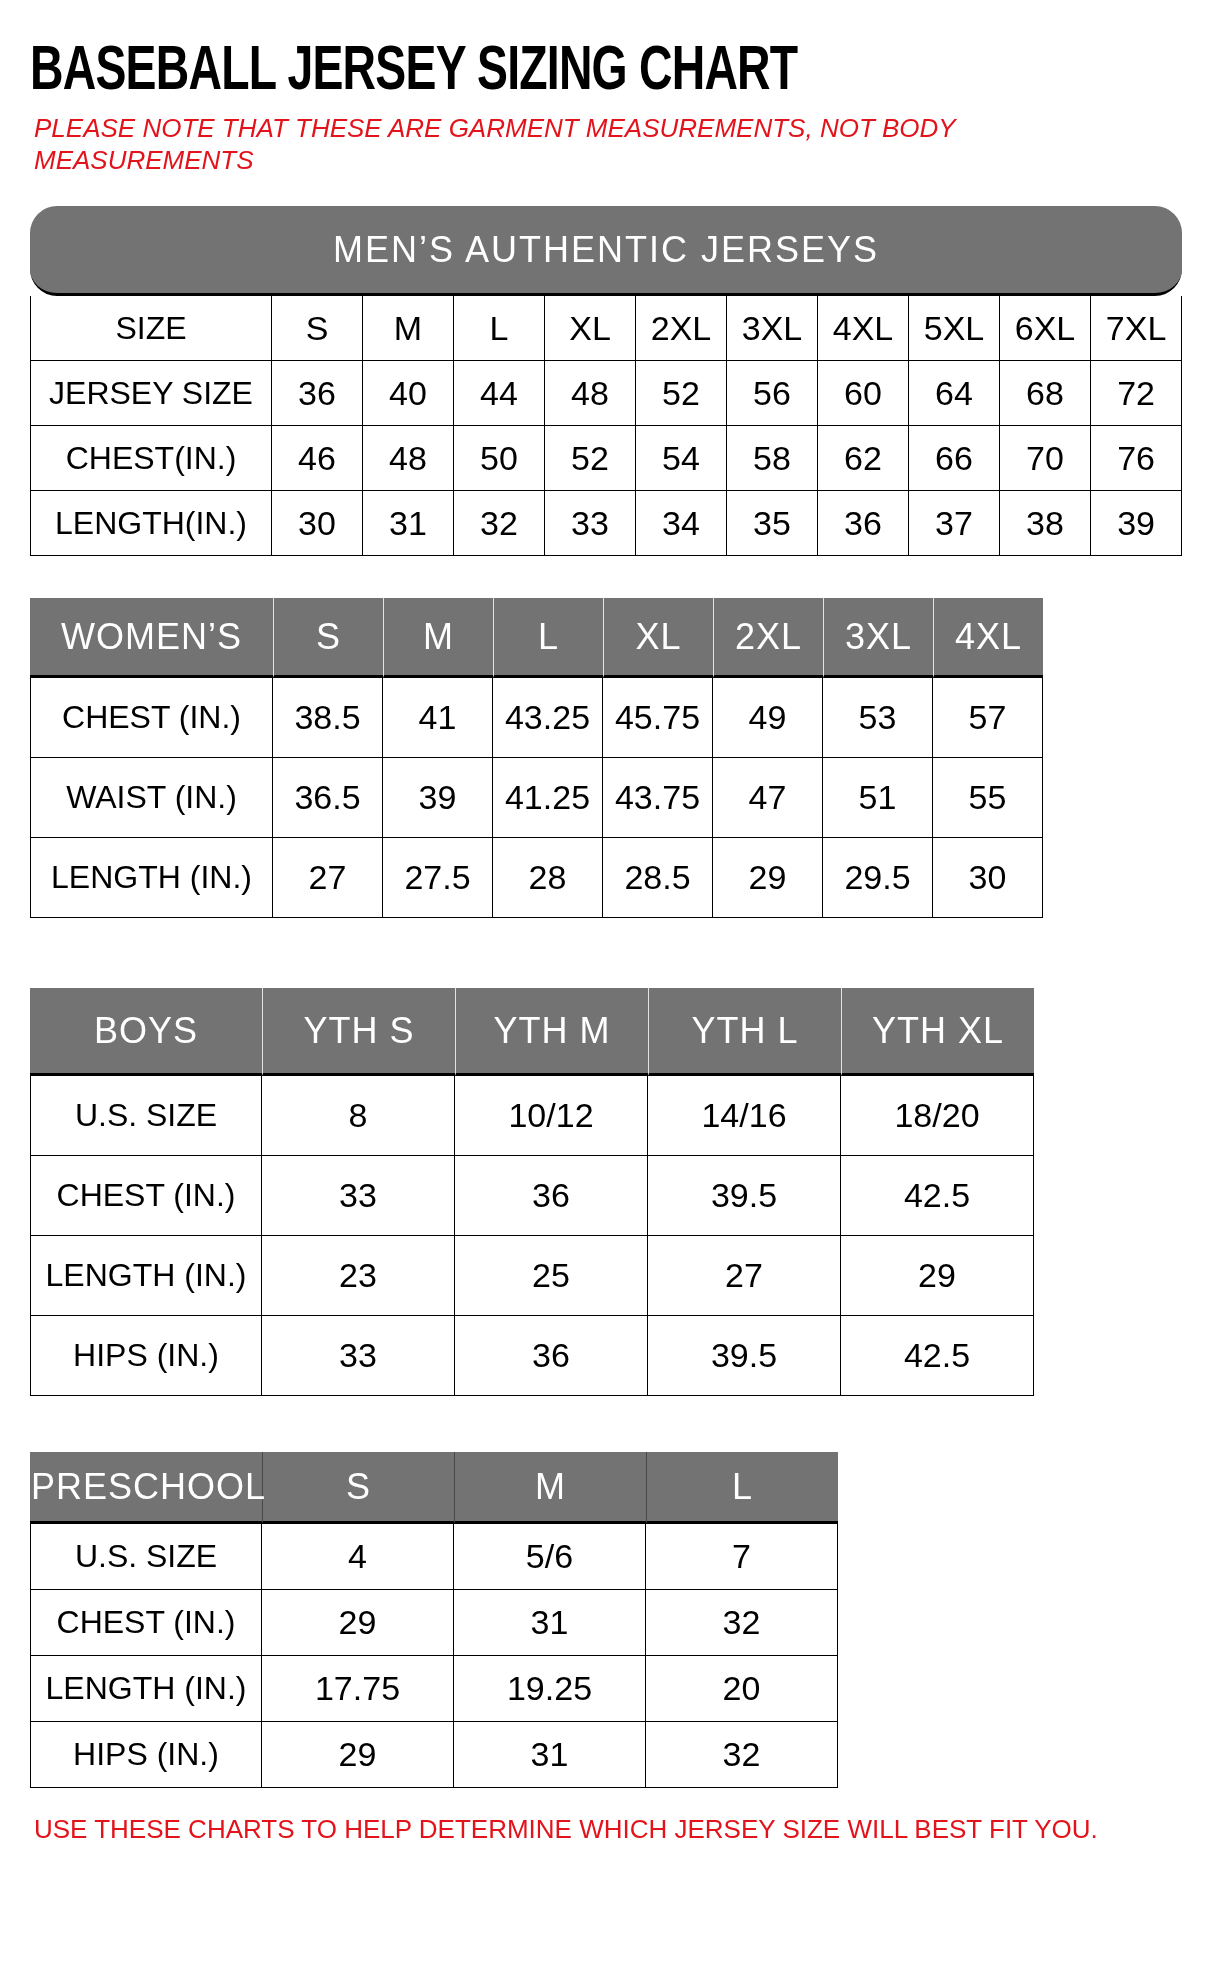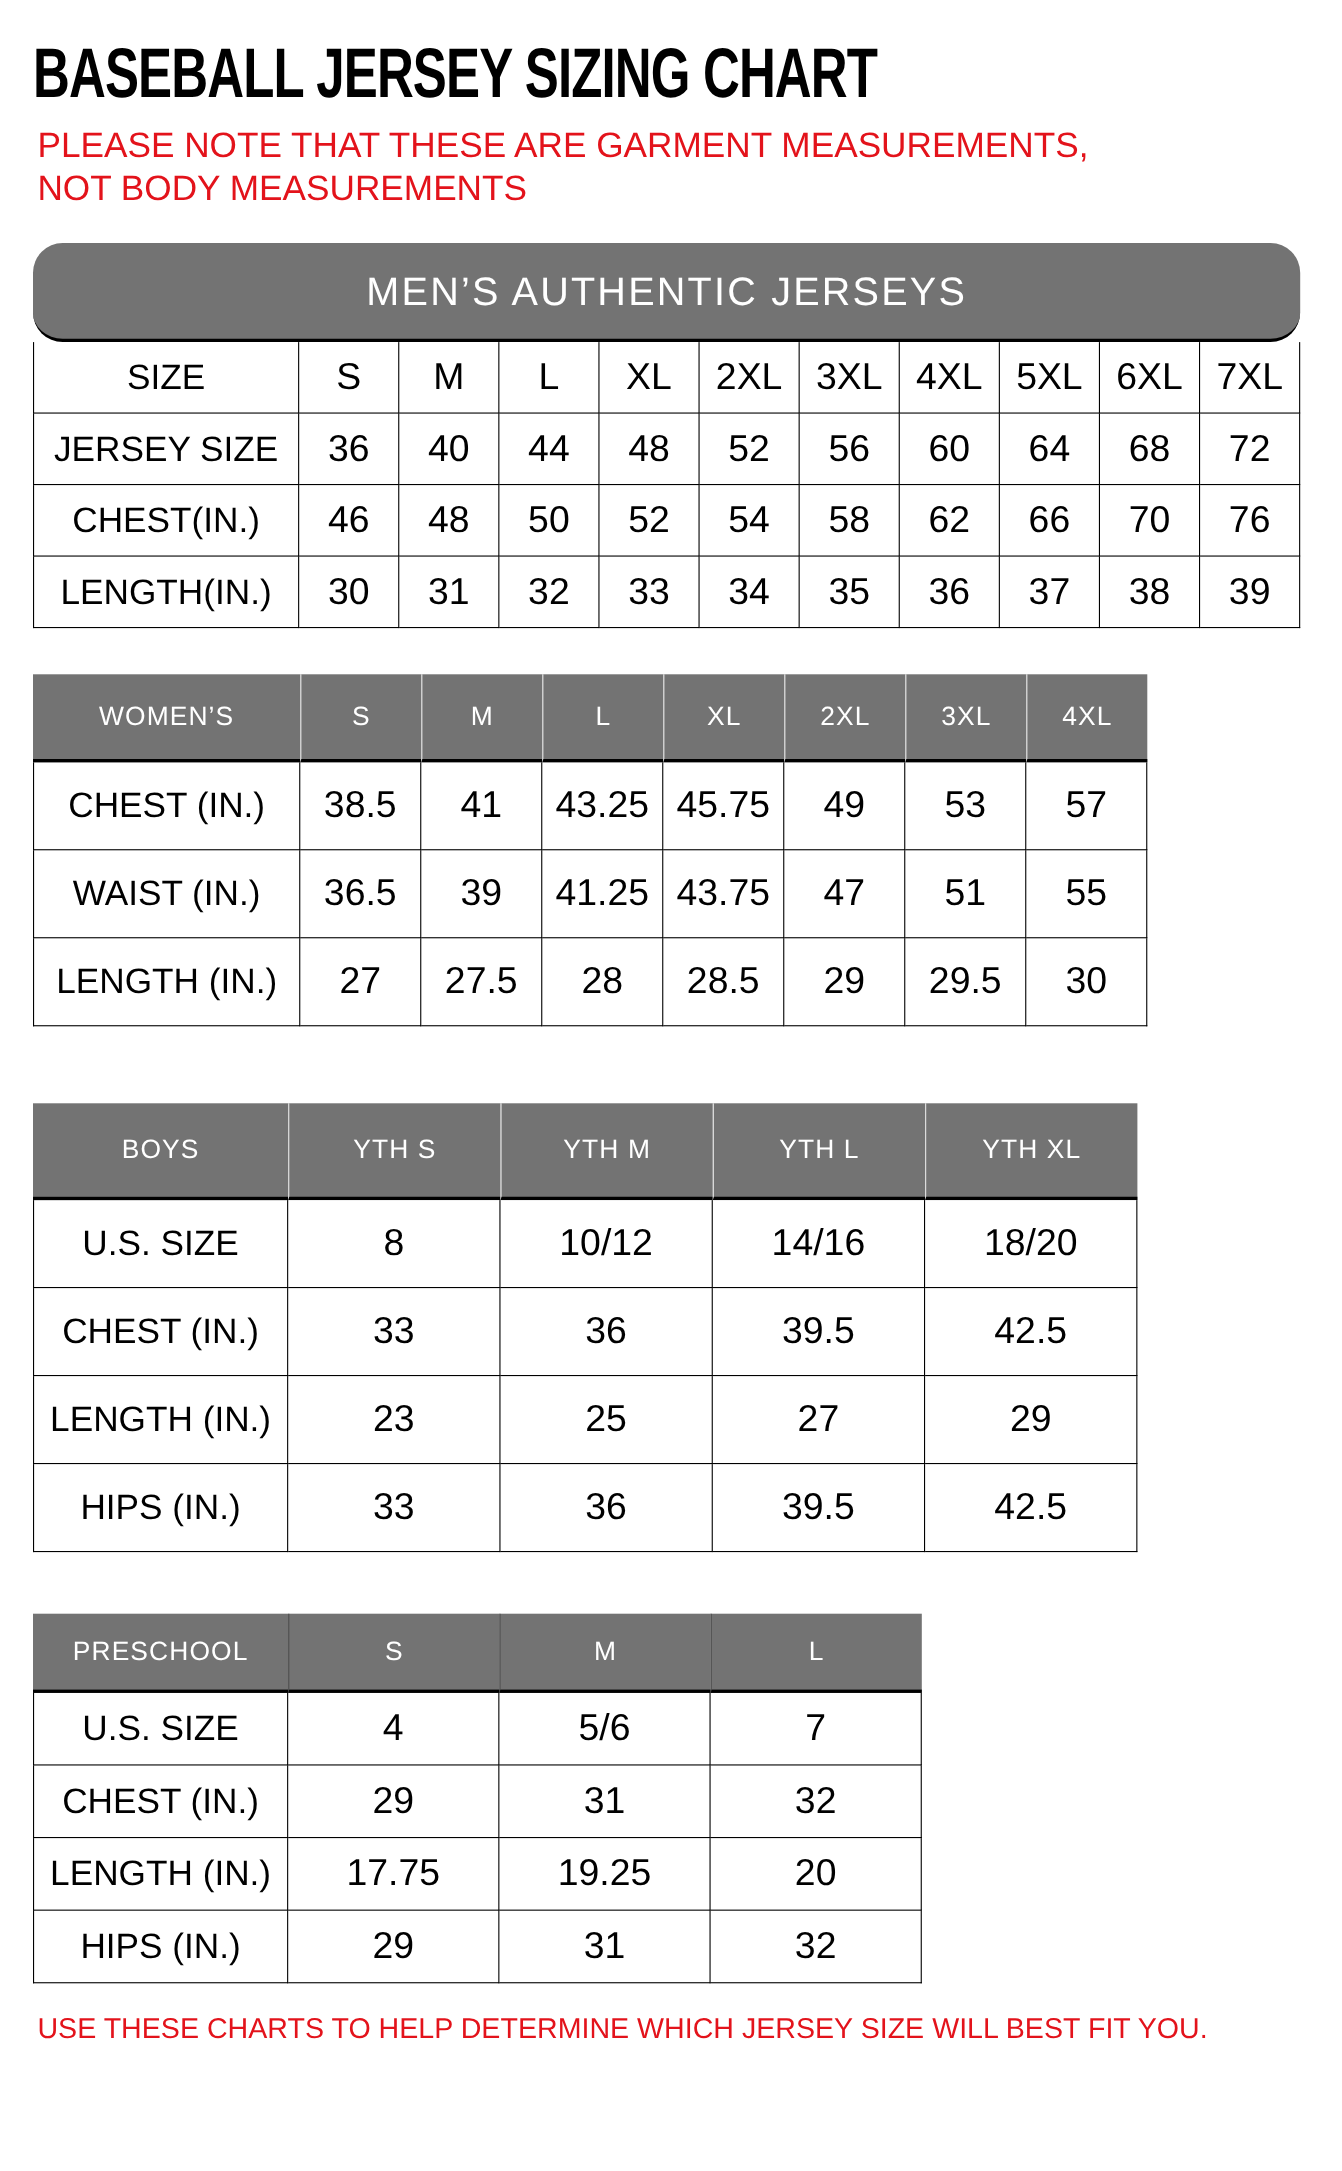--- a/index.html
+++ b/index.html
@@ -24,23 +24,24 @@
     white-space: nowrap;
     transform: scale(0.80, 1.10);
     transform-origin: 0 0;
     color: #000;
   }
 
   
   .note {
     margin: 16px 0 0 4px;
     max-width: 1000px;
-    font-size: 32px;
+    font-size: 26px;
     line-height: 1.22;
     color: var(--accent, #e3131b);
+    font-style: italic;
   }
   .footer-note {
     margin: 26px 0 0 4px;
     font-size: 26px;
     white-space: nowrap;
     color: var(--accent, #e3131b);
   }
 
   
   .size-table { border-spacing: 0; table-layout: fixed; }
@@ -59,21 +60,21 @@
 
   
   .size-table thead th {
     background: var(--gray, #737373);
     color: #fff;
     text-align: center;
     vertical-align: middle;
     border-bottom: 3px solid #000;
   }
   .size-table thead th.banner { font-size: 36px; letter-spacing: 2px; border-radius: 27px; }
-  .size-table thead th.ghead  { font-size: 24px; letter-spacing: 1px; }
+  .size-table thead th.ghead  { font-size: 36px; letter-spacing: 1px; }
   .size-table.womens thead th.ghead + th.ghead,
   .size-table.boys   thead th.ghead + th.ghead { border-left: 1px solid rgba(255,255,255,0.8); }
   .size-table.preschool thead th.ghead + th.ghead { border-left: 1px solid #4a4a4a; }
 
   
   .size-table.mens      { width: 1152px; margin-top: 30px; }
   .size-table.mens      col.label { width: 242px; } .size-table.mens      col.data { width: 91px;  }
   .size-table.mens      thead tr { height: 90px; }  .size-table.mens      tbody tr { height: 65px; }
 
   .size-table.womens    { width: 1013px; margin-top: 42px; }

